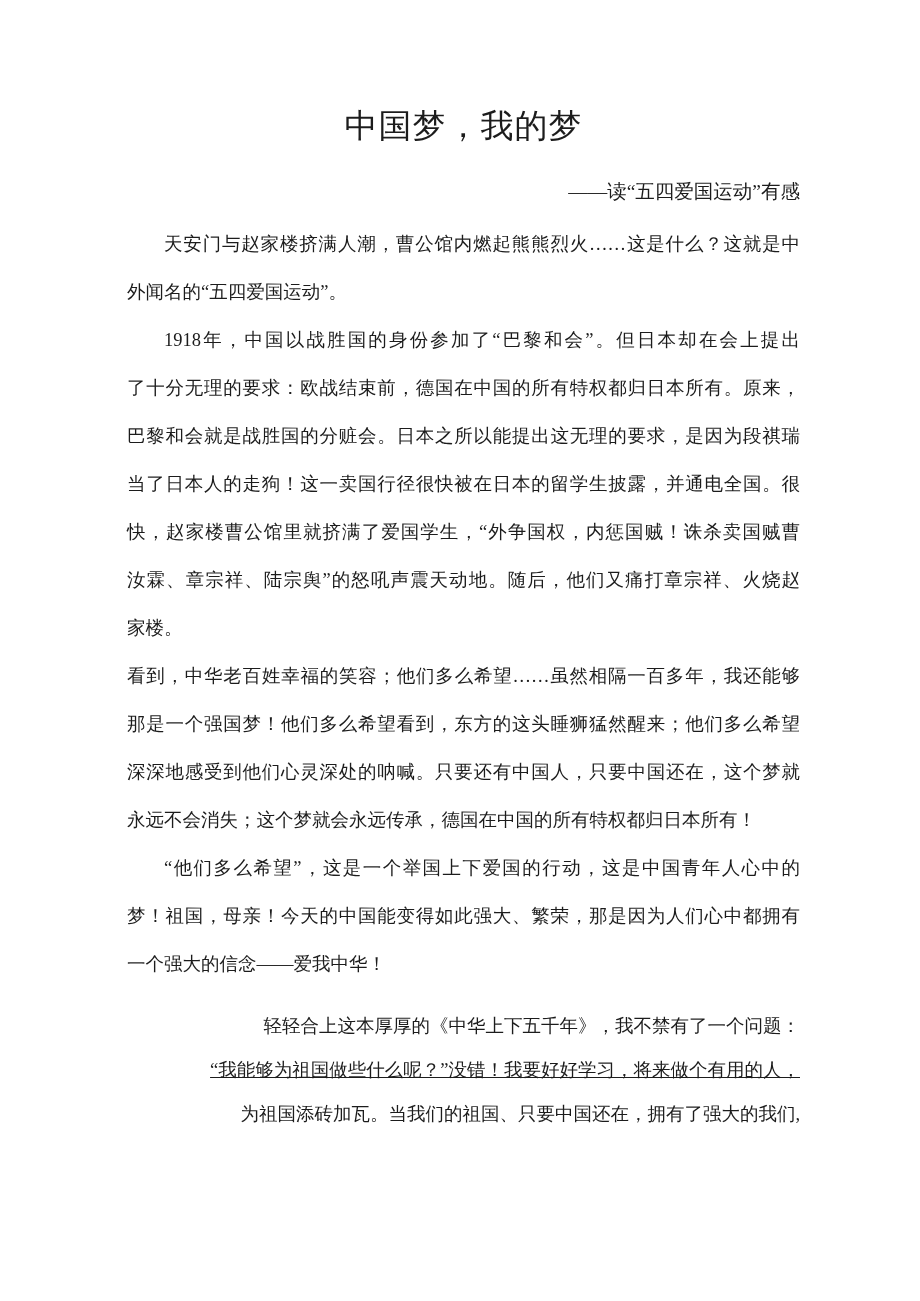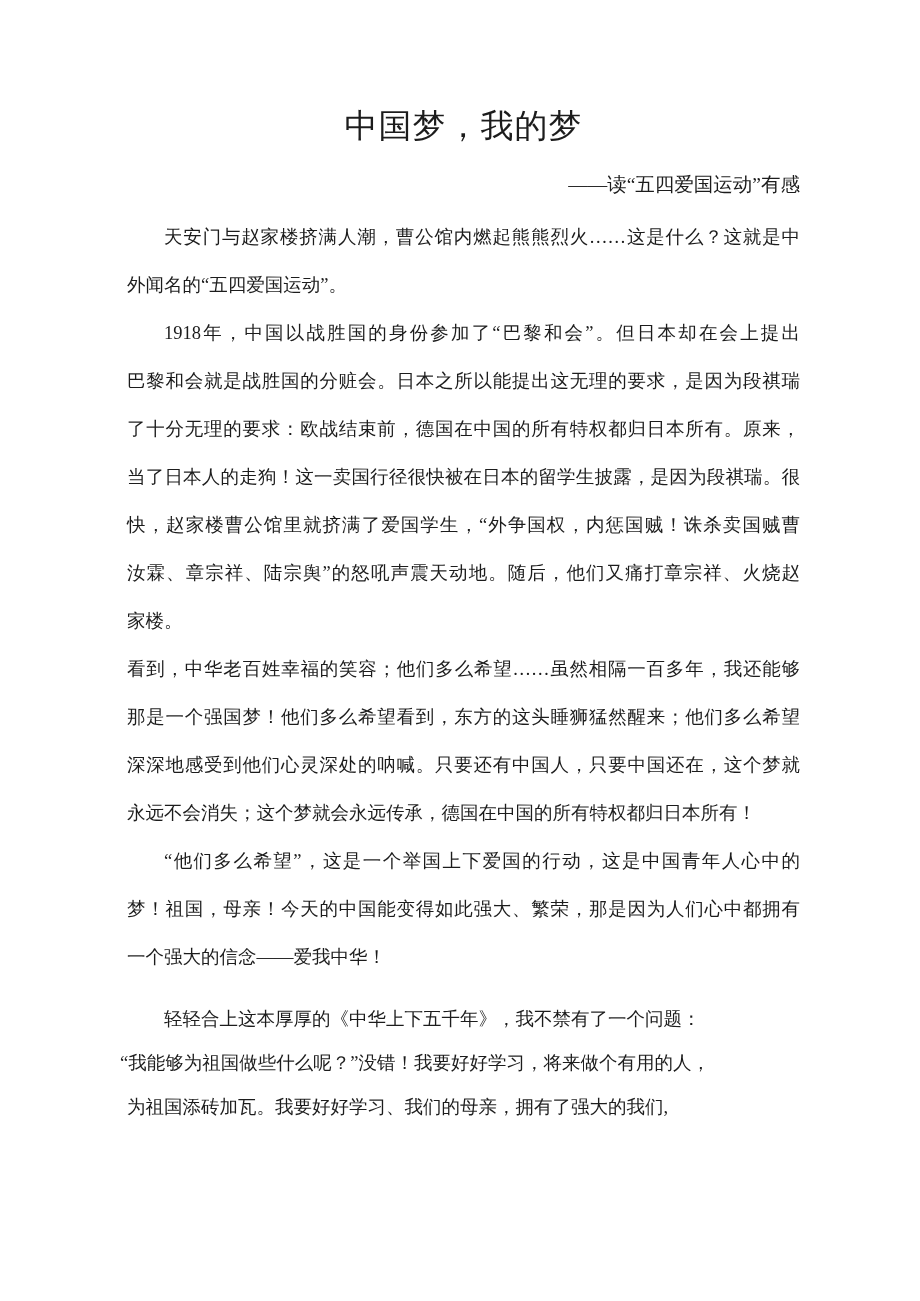--- a/index.html
+++ b/index.html
@@ -16,67 +16,68 @@
   }
   .doc-title {
     margin-top: 100px;
     font-size: 33px;
     line-height: 52px;
     text-align: center;
     font-weight: 400;
     letter-spacing: 1px;
   }
   .doc-subtitle {
-    margin-top: 17px;
+    margin-top: 24px;
     font-size: 19.5px;
     line-height: 32px;
     text-align: right;
   }
   .doc-body { margin-top: 12px; }
   .line {
     height: 48px;
     line-height: 48px;
     font-size: 18.5px;
     white-space: normal;
   }
   .para-tight { margin-top: 16px; }
   .para-tight .line {
     height: 44px;
     line-height: 44px;
+    text-align: right;
   }
   .justify {
     text-align: justify;
     text-align-last: justify;
     text-justify: inter-ideograph;
     text-justify: inter-character;
   }
   .indent { text-indent: 2em; font-family: Liberation Serif, serif; }
-  .hang { text-indent: -7px; }
+  .hang { text-indent: -7px; text-decoration: underline; }
 </style>
 </head>
 <body>
 
 <div class="page">
 
   <div class="doc-title">中国梦，我的梦</div>
 
   <div class="doc-subtitle">——读“五四爱国运动”有感</div>
 
   <div class="doc-body">
 
     <div>
       <div class="line justify indent">天安门与赵家楼挤满人潮，曹公馆内燃起熊熊烈火……这是什么？这就是中</div>
       <div class="line">外闻名的“五四爱国运动”。</div>
     </div>
 
     <div>
       <div class="line justify indent">1918年，中国以战胜国的身份参加了“巴黎和会”。但日本却在会上提出</div>
+      <div class="line justify">了十分无理的要求：欧战结束前，德国在中国的所有特权都归日本所有。原来，</div>
       <div class="line justify">巴黎和会就是战胜国的分赃会。日本之所以能提出这无理的要求，是因为段祺瑞</div>
-      <div class="line justify">了十分无理的要求：欧战结束前，德国在中国的所有特权都归日本所有。原来，</div>
-      <div class="line justify">当了日本人的走狗！这一卖国行径很快被在日本的留学生披露，是因为段祺瑞。很</div>
+      <div class="line justify">当了日本人的走狗！这一卖国行径很快被在日本的留学生披露，并通电全国。很</div>
       <div class="line justify">快，赵家楼曹公馆里就挤满了爱国学生，“外争国权，内惩国贼！诛杀卖国贼曹</div>
       <div class="line justify">汝霖、章宗祥、陆宗舆”的怒吼声震天动地。随后，他们又痛打章宗祥、火烧赵</div>
       <div class="line">家楼。</div>
     </div>
 
     <div>
       <div class="line justify">看到，中华老百姓幸福的笑容；他们多么希望……虽然相隔一百多年，我还能够</div>
       <div class="line justify">那是一个强国梦！他们多么希望看到，东方的这头睡狮猛然醒来；他们多么希望</div>
       <div class="line justify">深深地感受到他们心灵深处的呐喊。只要还有中国人，只要中国还在，这个梦就</div>
       <div class="line">永远不会消失；这个梦就会永远传承，德国在中国的所有特权都归日本所有！</div>
@@ -84,17 +85,17 @@
 
     <div>
       <div class="line justify indent">“他们多么希望”，这是一个举国上下爱国的行动，这是中国青年人心中的</div>
       <div class="line justify">梦！祖国，母亲！今天的中国能变得如此强大、繁荣，那是因为人们心中都拥有</div>
       <div class="line">一个强大的信念——爱我中华！</div>
     </div>
 
     <div class="para-tight">
       <div class="line indent">轻轻合上这本厚厚的《中华上下五千年》，我不禁有了一个问题：</div>
       <div class="line hang">“我能够为祖国做些什么呢？”没错！我要好好学习，将来做个有用的人，</div>
-      <div class="line">为祖国添砖加瓦。我要好好学习、我们的母亲，拥有了强大的我们,</div>
+      <div class="line">为祖国添砖加瓦。当我们的祖国、只要中国还在，拥有了强大的我们,</div>
     </div>
 
   </div>
 </div>
 
 </body></html>

